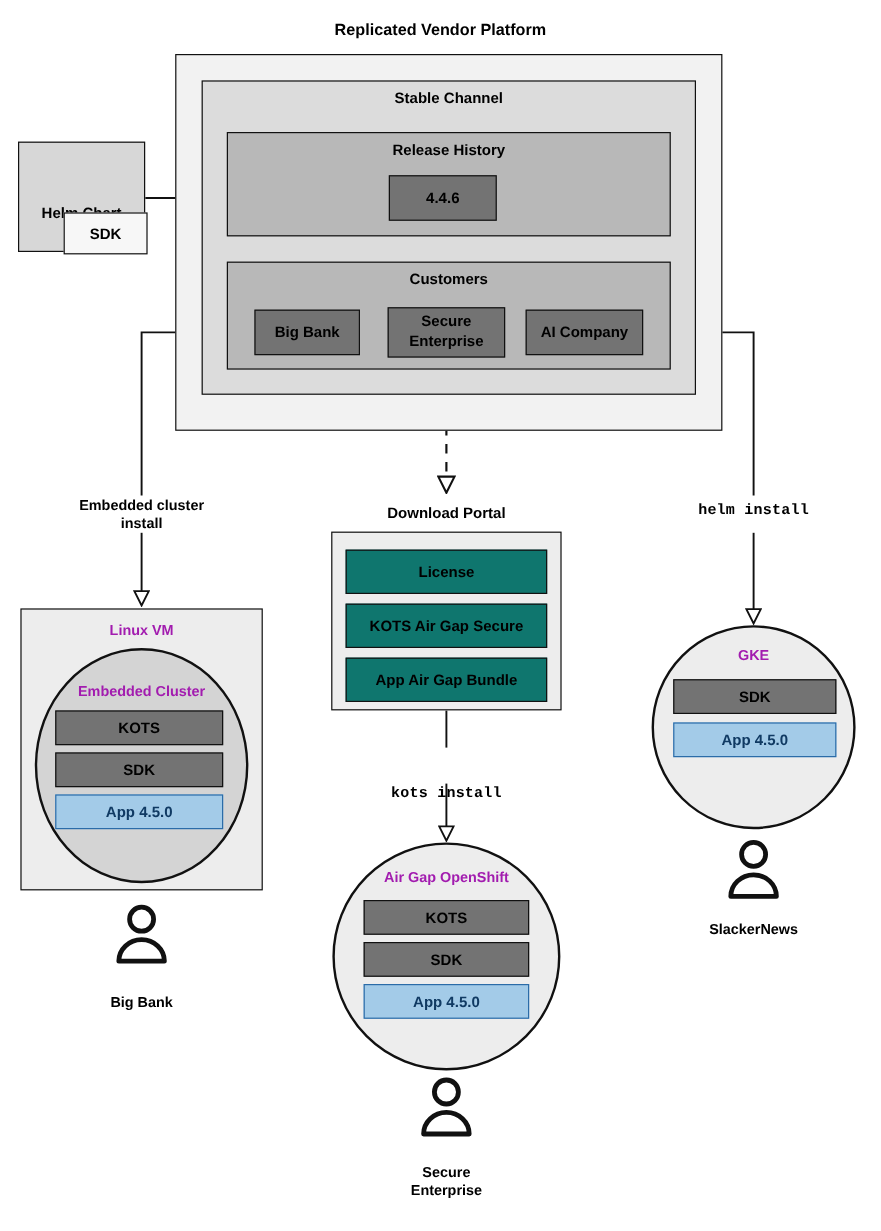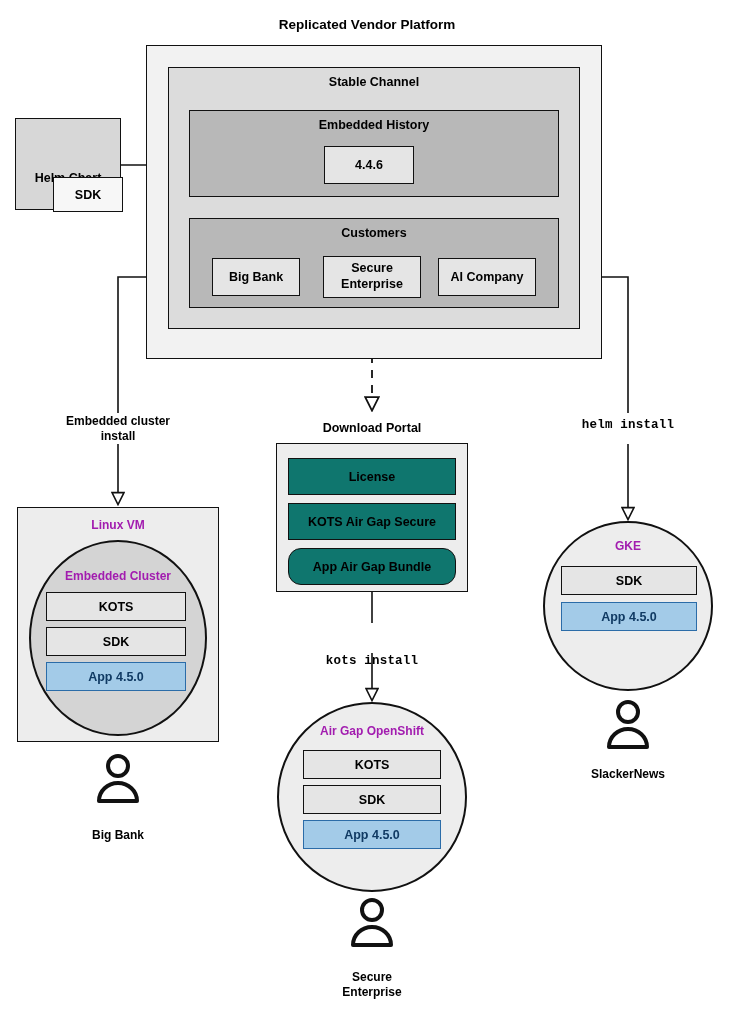--- a/index.html
+++ b/index.html
@@ -72,21 +72,21 @@
     right: 0;
     top: 7px;
     font-size: 12.5px;
     font-weight: bold;
     text-align: center;
     color: #000;
   }
 
   
   .white-box {
-    background: #e5e5e5;
+    background: #737373;
     border: 1.7px solid #111111;
     font-size: 12.5px;
     font-weight: bold;
   }
   .blue-box {
     background: #a3cbe8;
     border: 1.7px solid #2b6ca8;
     color: #103a63;
     font-size: 12.5px;
     font-weight: bold;
@@ -208,21 +208,21 @@
     </g>
   </svg>
 
   <div class="node platform-box" style="left:146px; top:45px; width:456px; height:314px;"></div>
 
   <div class="node channel-box" style="left:168px; top:67px; width:412px; height:262px;">
     <div class="section-title">Stable Channel</div>
   </div>
 
   <div class="node section-box" style="left:189px; top:110px; width:370px; height:87px;">
-    <div class="section-title">Embedded History</div>
+    <div class="section-title">Release History</div>
   </div>
   <div class="node white-box" style="left:324px; top:146px; width:90px; height:38px;">4.4.6</div>
 
   <div class="node section-box" style="left:189px; top:218px; width:370px; height:90px;">
     <div class="section-title">Customers</div>
   </div>
   <div class="node white-box" style="left:212px; top:258px; width:88px; height:38px;">Big Bank</div>
   <div class="lbl white-box" style="left:323px; top:256px; width:98px; height:42px;">Secure
 Enterprise</div>
   <div class="node white-box" style="left:438px; top:258px; width:98px; height:38px;">AI Company</div>
@@ -236,21 +236,21 @@
 install</div>
 
   <div class="lbl mono-label" style="left:548px; top:416px; width:160px; height:20px;">helm install</div>
 
   <div class="lbl mono-label" style="left:292px; top:652px; width:160px; height:20px;">kots install</div>
 
   <div class="lbl" style="left:292px; top:420px; width:160px; height:18px; font-size:12.5px; font-weight:bold;">Download Portal</div>
   <div class="node light-box" style="left:276px; top:443px; width:192px; height:149px;"></div>
   <div class="node gray-box" style="left:288px; top:458px; width:168px; height:37px;">License</div>
   <div class="node gray-box" style="left:288px; top:503px; width:168px; height:37px;">KOTS Air Gap Secure</div>
-  <div class="node gray-box" style="left:288px; top:548px; width:168px; height:37px;border-radius:13px;">App Air Gap Bundle</div>
+  <div class="node gray-box" style="left:288px; top:548px; width:168px; height:37px;">App Air Gap Bundle</div>
 
   <div class="node light-box" style="left:17px; top:507px; width:202px; height:235px;"></div>
   <div class="node-title" style="left:17px; top:518px; width:202px;">Linux VM</div>
   <div class="ellipse ellipse-gray" style="left:29px; top:540px; width:178px; height:196px;"></div>
   <div class="node-title" style="left:29px; top:569px; width:178px;">Embedded Cluster</div>
   <div class="node white-box" style="left:46px; top:592px; width:140px; height:29px;">KOTS</div>
   <div class="node white-box" style="left:46px; top:627px; width:140px; height:29px;">SDK</div>
   <div class="node blue-box" style="left:46px; top:662px; width:140px; height:29px;">App 4.5.0</div>
 
   <svg class="person" style="left:92px; top:753px;" width="52" height="52" viewBox="0 0 52 52">

